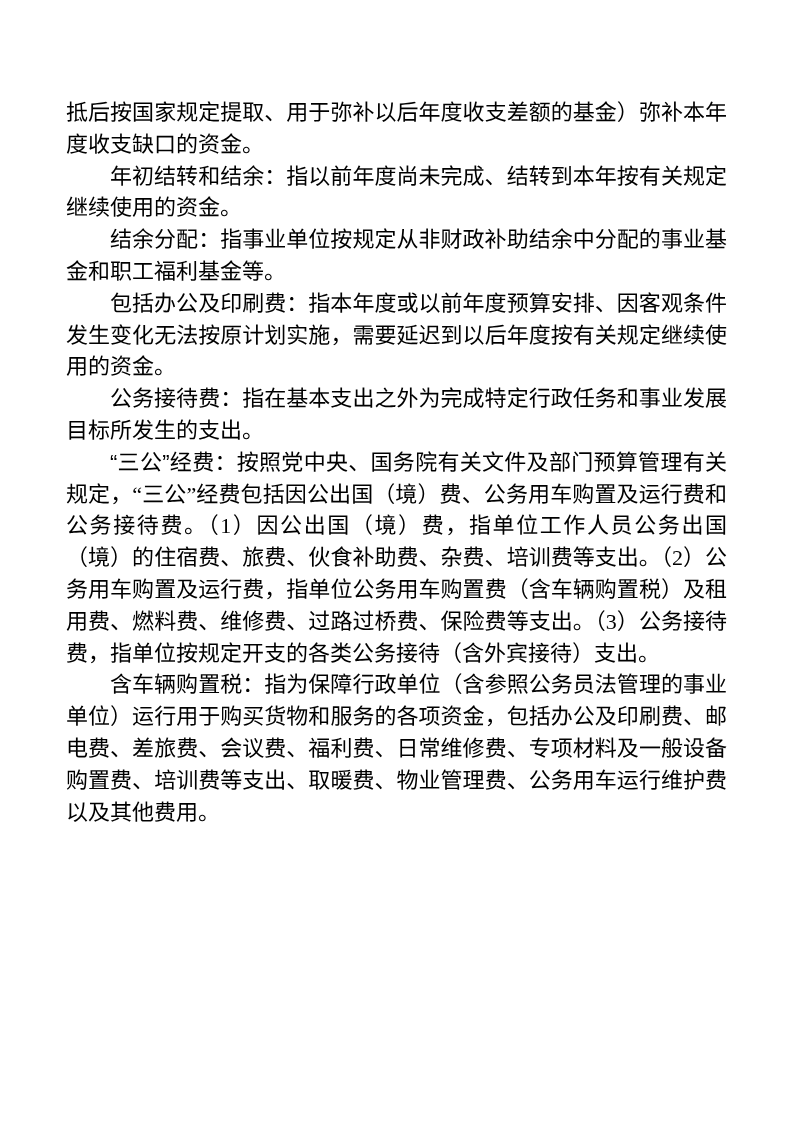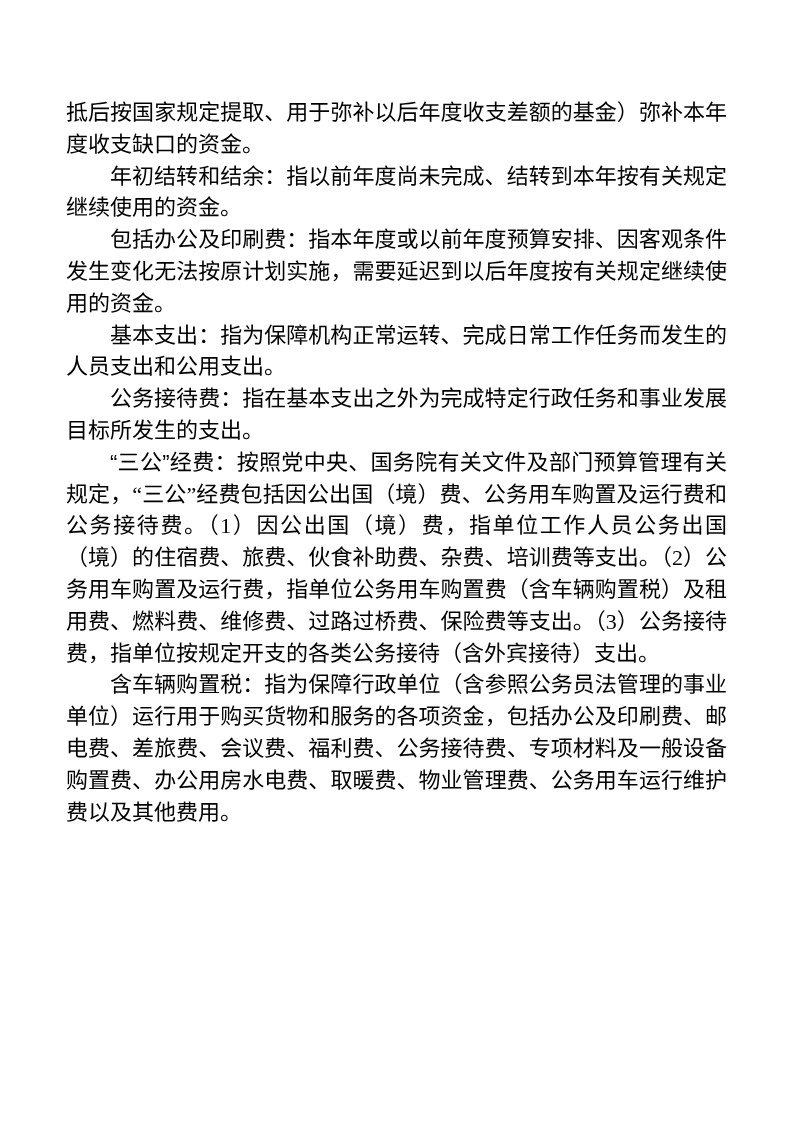--- a/index.html
+++ b/index.html
@@ -41,25 +41,25 @@
 </style>
 </head>
 <body>
 
 <div class="page" style="background: rgb(255, 255, 255); border-radius: 6px;">
   <div class="text-block" id="text-block" style="color: rgb(0, 0, 0);">
   <p class="para no-indent"><span class="term"></span><span class="body-text">抵后按国家规定提取、用于弥补以后年度收支差额的基金）弥补本年度收支缺口的资金。</span></p>
 
   <p class="para"><span class="term">年初结转和结余：</span><span class="body-text">指以前年度尚未完成、结转到本年按有关规定继续使用的资金。</span></p>
 
+  <p class="para"><span class="term">结余分配：</span><span class="body-text">指事业单位按规定从非财政补助结余中分配的事业基金和职工福利基金等。</span></p>
 
   <p class="para"><span class="term">包括办公及印刷费：</span><span class="body-text">指本年度或以前年度预算安排、因客观条件发生变化无法按原计划实施，需要延迟到以后年度按有关规定继续使用的资金。</span></p>
 
-  <p class="para"><span class="term">基本支出：</span><span class="body-text">指为保障机构正常运转、完成日常工作任务而发生的人员支出和公用支出。</span></p>
 
   <p class="para"><span class="term">公务接待费：</span><span class="body-text">指在基本支出之外为完成特定行政任务和事业发展目标所发生的支出。</span></p>
 
 
   <p class="para"><span class="term">“三公”经费：</span><span class="body-text">按照党中央、国务院有关文件及部门预算管理有关规定，“三公”经费包括因公出国（境）费、公务用车购置及运行费和公务接待费。（1）因公出国（境）费，指单位工作人员公务出国（境）的住宿费、旅费、伙食补助费、杂费、培训费等支出。（2）公务用车购置及运行费，指单位公务用车购置费（含车辆购置税）及租用费、燃料费、维修费、过路过桥费、保险费等支出。（3）公务接待费，指单位按规定开支的各类公务接待（含外宾接待）支出。</span></p>
 
-  <p class="para"><span class="term">含车辆购置税：</span><span class="body-text">指为保障行政单位（含参照公务员法管理的事业单位）运行用于购买货物和服务的各项资金，包括办公及印刷费、邮电费、差旅费、会议费、福利费、公务接待费、专项材料及一般设备购置费、办公用房水电费、取暖费、物业管理费、公务用车运行维护费以及其他费用。</span></p>
+  <p class="para"><span class="term">含车辆购置税：</span><span class="body-text">指为保障行政单位（含参照公务员法管理的事业单位）运行用于购买货物和服务的各项资金，包括办公及印刷费、邮电费、差旅费、会议费、福利费、日常维修费、专项材料及一般设备购置费、培训费等支出、取暖费、物业管理费、公务用车运行维护费以及其他费用。</span></p>
 </div>
 </div>
 
 </body></html>

